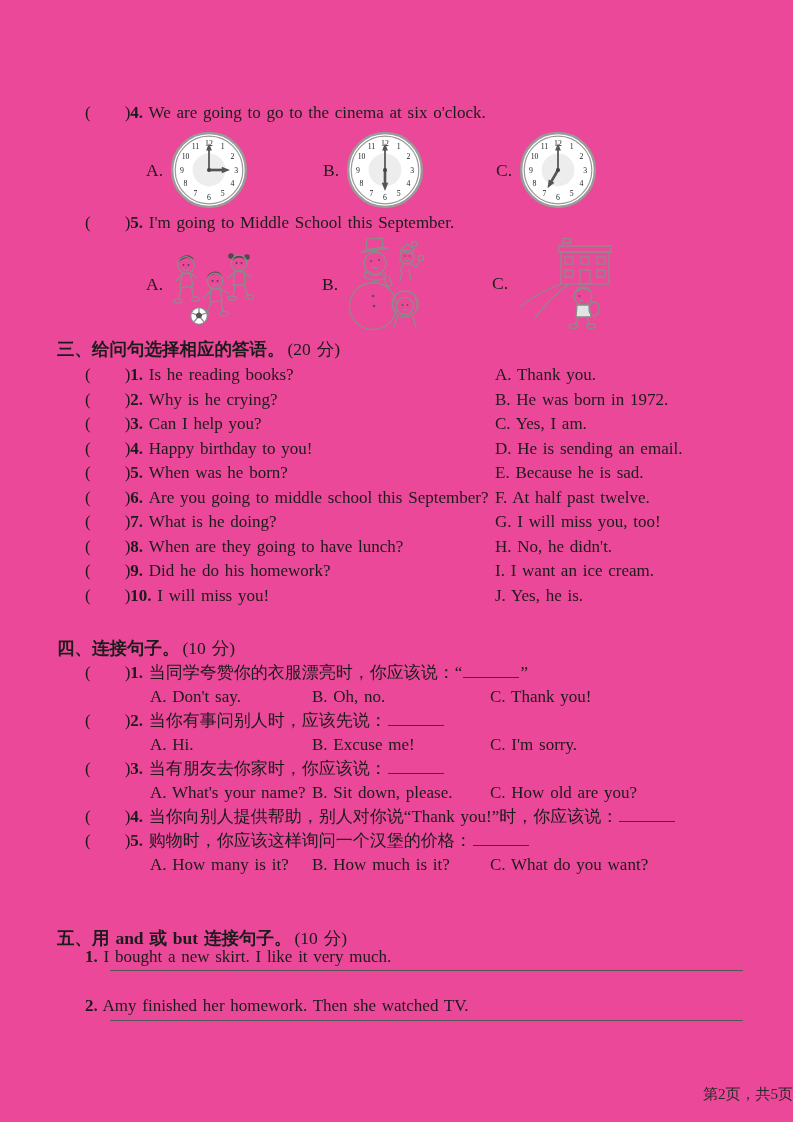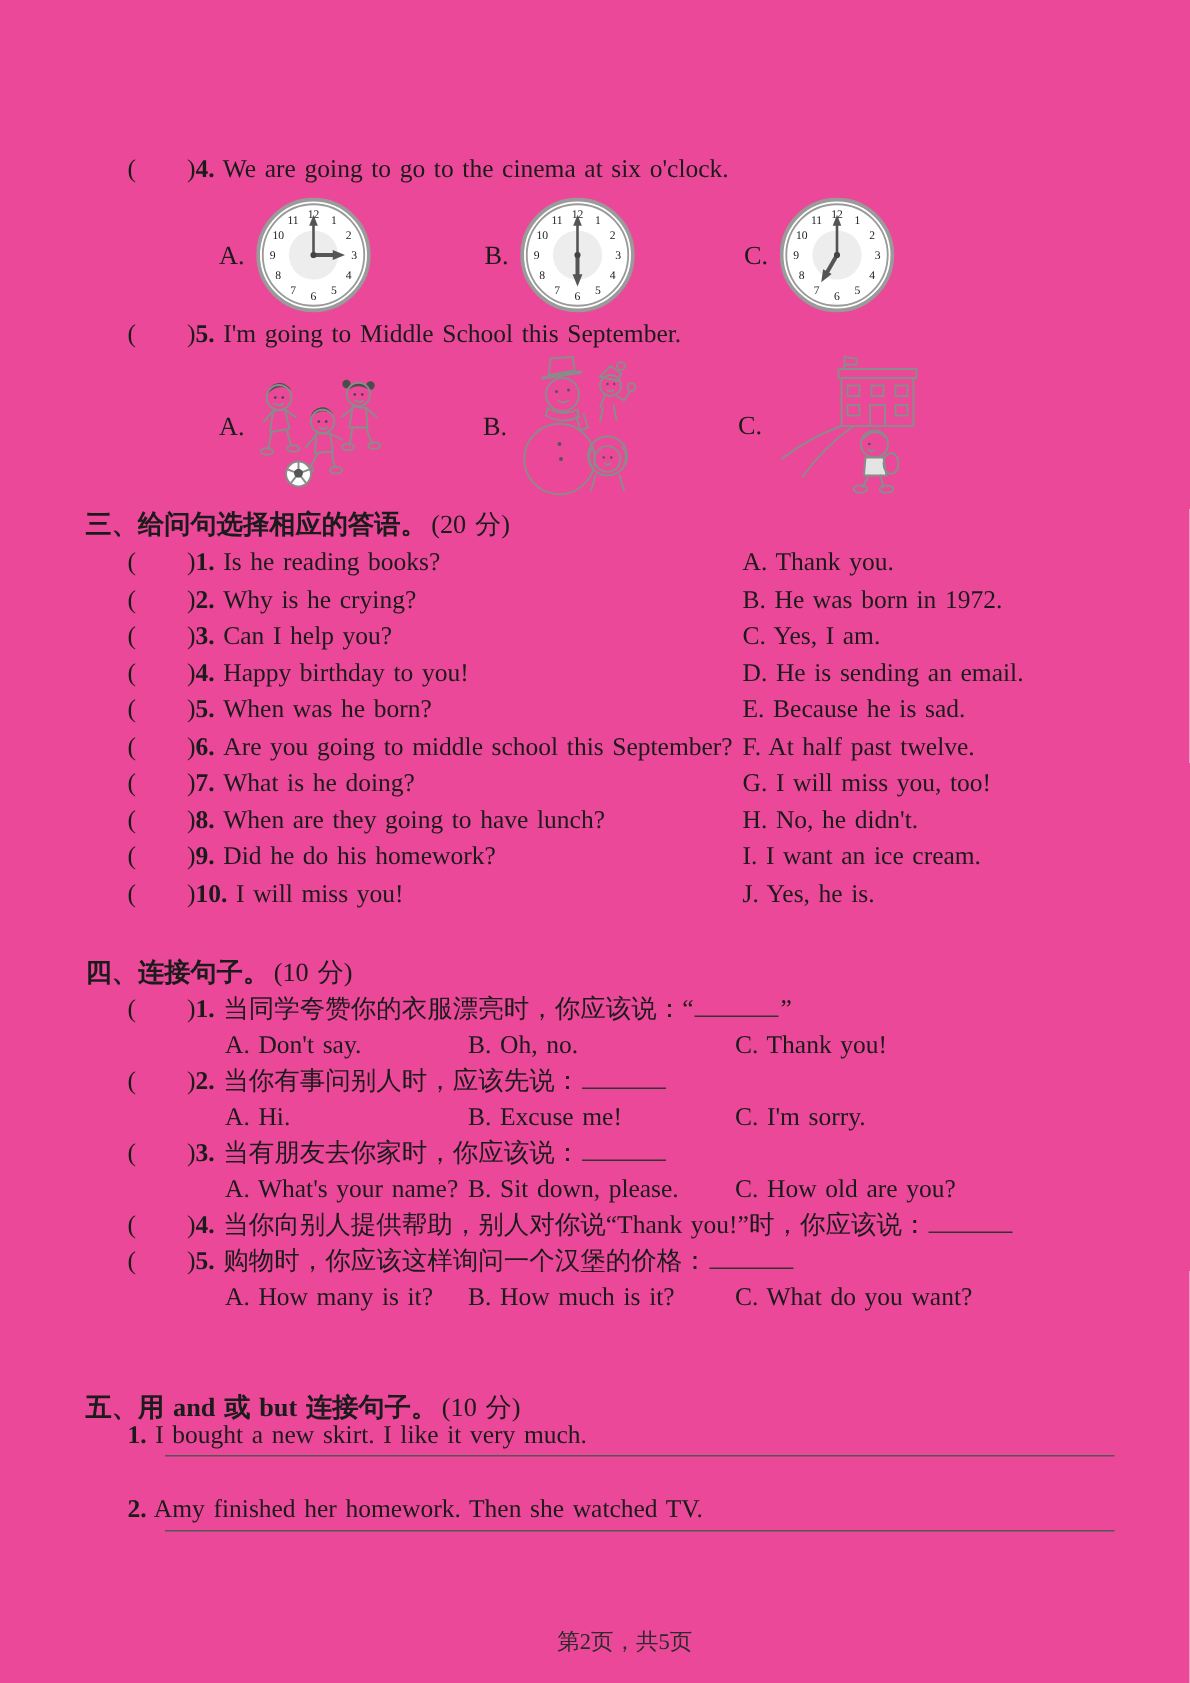--- a/index.html
+++ b/index.html
@@ -38,21 +38,21 @@
   .s4-q{line-height:24px;padding-left:67px;text-indent:-67px;}
   .s4-opts{display:flex;line-height:24px;padding-left:65px;}
   .s4-opts .opt0{width:162px;}
   .s4-opts .opt1{width:178px;}
   .blank{display:inline-block;width:56px;height:2px;border-bottom:1.3px solid #333;vertical-align:baseline;margin:0 1px;}
 
   
   .s5-sent{line-height:24px;margin-top:16px;}
   .ans-line{position:absolute;left:110px;width:633px;height:0;border-top:1.4px solid #555;}
 
-  .footer{position:absolute;top:1085px;left:0;right:0;text-align:center;font-size:15px;color:#2a2a2a;padding-left:40px;}
+  .footer{position:absolute;top:1085px;left:0;right:0;text-align:right;font-size:15px;color:#2a2a2a;padding-left:40px;}
   svg text{font-family:"Liberation Serif","DejaVu Serif",serif;}
 </style>
 </head>
 <body>
 
 <div class="page">
 
   <div class="abs q-line" style="top:101px;left:85px;">
     <span>(</span><span class="paren-gap"></span><span>)</span><b class="qnum">4.</b>
     <span>We are going to go to the cinema at six o'clock.</span>

